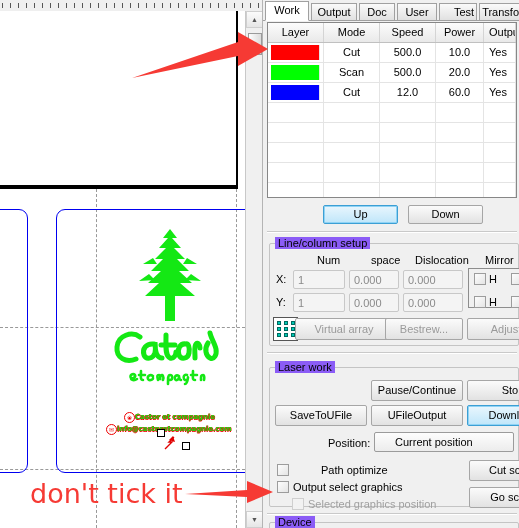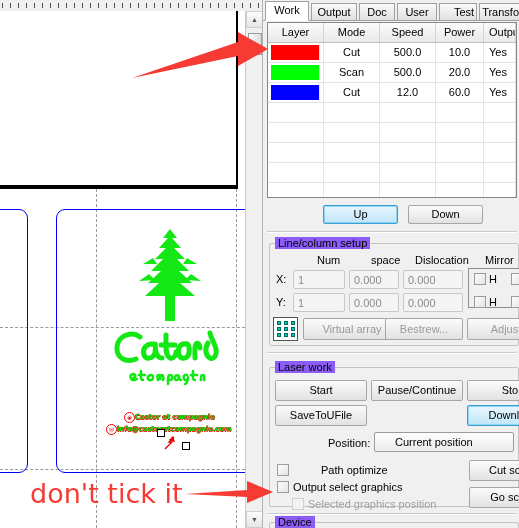--- a/index.html
+++ b/index.html
@@ -310,34 +310,34 @@
     <div class="sq" style="left:3px;top:3px;"></div>
       <div class="sq" style="left:10px;top:3px;"></div>
       <div class="sq" style="left:17px;top:3px;"></div>
     <div class="sq" style="left:3px;top:9px;"></div>
       <div class="sq" style="left:10px;top:9px;"></div>
       <div class="sq" style="left:17px;top:9px;"></div>
     <div class="sq" style="left:3px;top:15px;"></div>
       <div class="sq" style="left:10px;top:15px;"></div>
       <div class="sq" style="left:17px;top:15px;"></div>
   </div>
-  <div class="btn dis" style="left:40px;top:318px;width:98px;height:22px;line-height:20px;">Virtual array</div>
+  <div class="btn dis" style="left:32px;top:318px;width:98px;height:22px;line-height:20px;">Virtual array</div>
   <div class="btn dis" style="left:122px;top:318px;width:78px;height:22px;line-height:20px;">Bestrew...</div>
   <div class="btn dis" style="left:204px;top:318px;width:78px;height:22px;line-height:20px;">Adjust</div>
 
   <div class="hsep" style="left:4px;top:352px;width:250px;"></div>
 
   <div class="gb" style="left:6px;top:367px;width:250px;height:140px;"></div>
   <div class="gbt" style="left:12px;top:361px;">Laser work</div>
 
-  <div class="btn" style="left:12px;top:380px;width:92px;height:21px;line-height:19px;">Start</div>
   <div class="btn" style="left:108px;top:380px;width:92px;height:21px;line-height:19px;">Pause/Continue</div>
   <div class="btn" style="left:204px;top:380px;width:92px;height:21px;line-height:19px;">Stop</div>
 
   <div class="btn" style="left:12px;top:405px;width:92px;height:21px;line-height:19px;">SaveToUFile</div>
+  <div class="btn" style="left:108px;top:405px;width:92px;height:21px;line-height:19px;">UFileOutput</div>
   <div class="btn sel" style="left:204px;top:405px;width:92px;height:21px;line-height:19px;">Download</div>
 
   <div class="lab" style="left:65px;top:437px;">Position:</div>
   <div id="combo" style="left:111px;top:432px;width:140px;height:20px;">Current position</div>
 
   <div class="cb" style="left:14px;top:464px;"></div>
   <div class="lab" style="left:30px;top:464px;margin-left:28px;">Path optimize</div>
 
   <div class="cb" style="left:14px;top:481px;"></div>
   <div class="lab" style="left:30px;top:481px;">Output select graphics</div>

